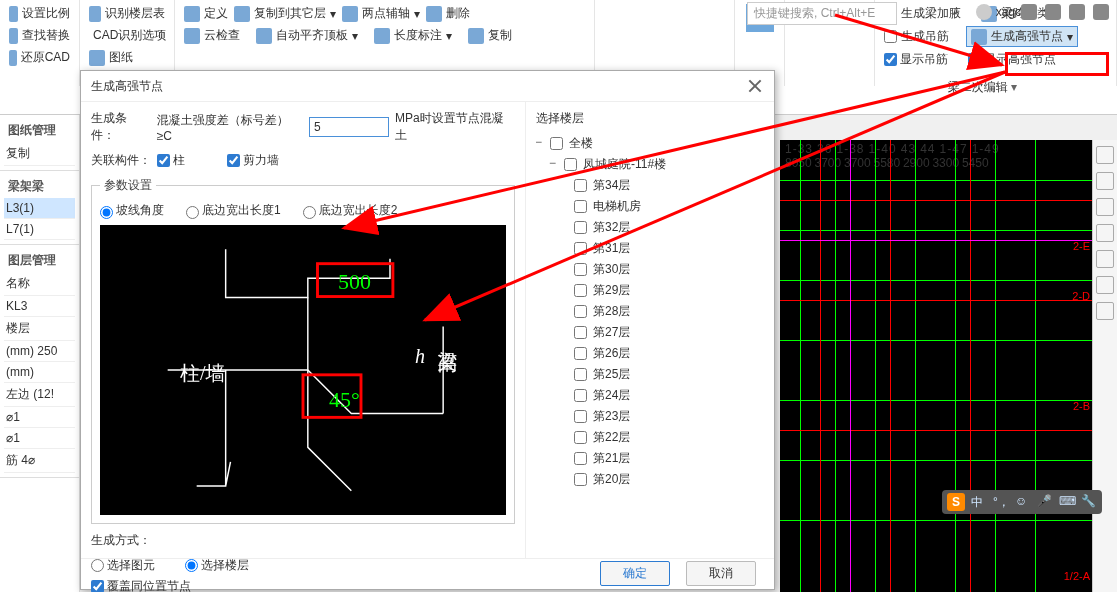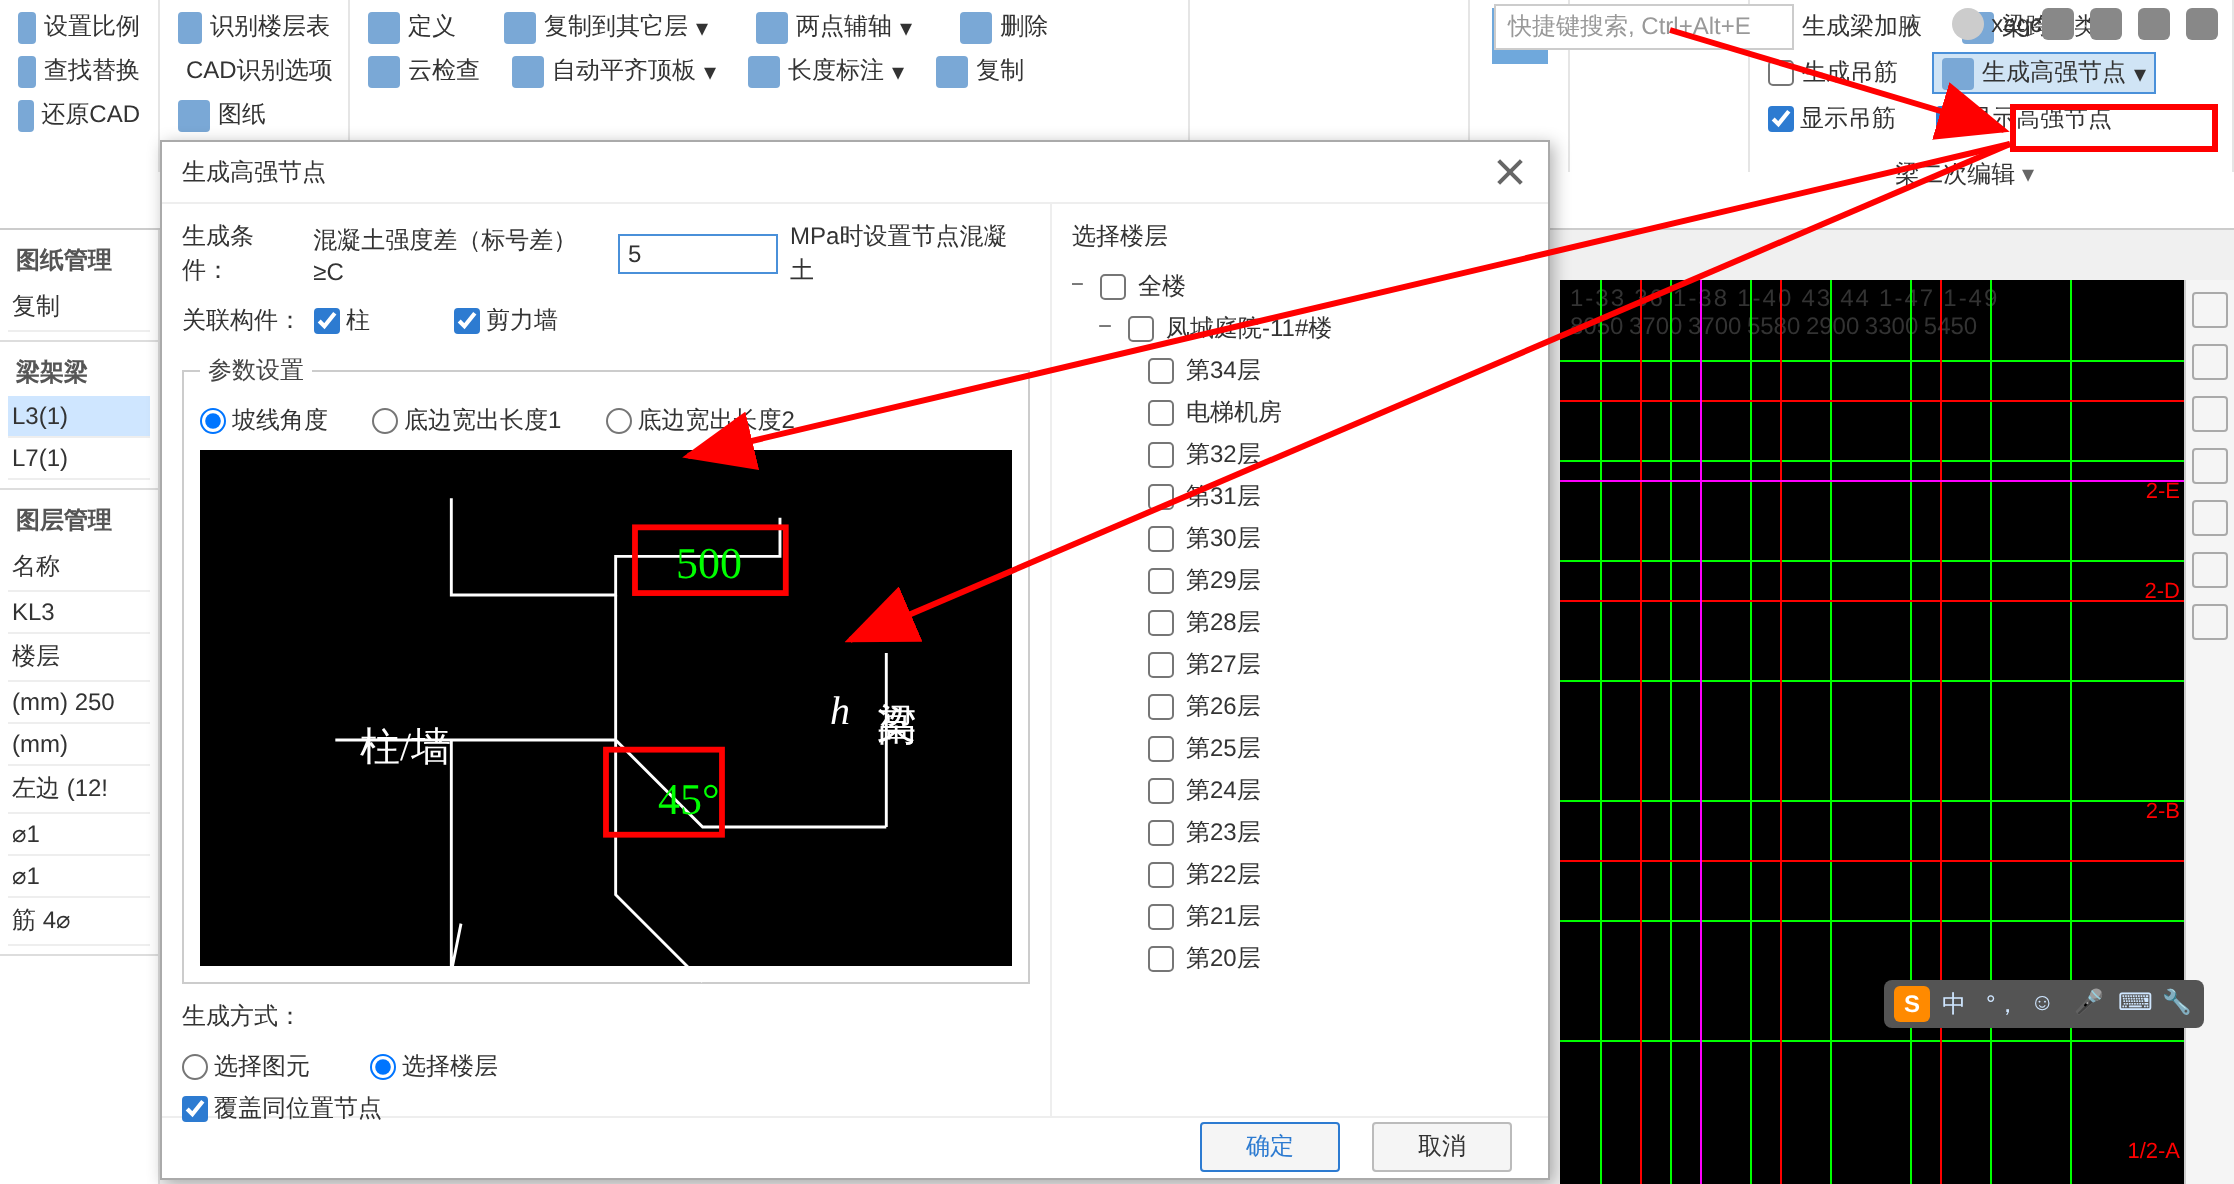--- a/index.html
+++ b/index.html
@@ -48,22 +48,22 @@
   .dlg-body{display:flex;height:calc(100% - 62px)}
   .dlg-left{width:445px;padding:8px 10px;border-right:1px solid #eee;display:flex;flex-direction:column}
   .dlg-right{flex:1;padding:8px 10px;overflow:hidden;display:flex;flex-direction:column}
   .frow{display:flex;align-items:center;gap:6px;margin-bottom:8px}
   .frow input[type=text]{border:1px solid #4a90d9;padding:2px 4px;width:80px}
   .chk{display:flex;align-items:center;gap:3px}
   .chk input{accent-color:#2d7bd1}
   fieldset.param{border:1px solid #ccc;padding:8px;margin-bottom:0}
   fieldset.param legend{padding:0 4px;color:#444}
   .radio-row{display:flex;gap:22px;margin-bottom:6px}
-  .radio-row label{display:flex;align-items:center;gap:3px}
-  .diagram{background:#000;height:258px;position:relative;margin-top:4px}
+  .radio-row label{display:flex;align-items:flex-end;gap:3px}
+  .diagram{background:#000;height:290px;position:relative;margin-top:4px}
   .diagram svg{position:absolute;inset:0}
   .dred{stroke:red;stroke-width:3;fill:none}
   .diagram .t{position:absolute;color:#fff;font-size:20px;font-family:"SimSun"}
   .diagram .g{color:#0f0;font-size:22px}
   .gen-row{display:flex;gap:30px;margin:8px 0 4px}
   .gen-row label{display:flex;align-items:center;gap:3px}
   .dlg-foot{height:30px;display:flex;justify-content:flex-end;align-items:center;gap:16px;padding:0 18px;border-top:1px solid #eee}
   .dlg-foot .btn{padding:3px 22px;border:1px solid #bbb;border-radius:2px;background:#f5f5f5;cursor:pointer}
   .dlg-foot .btn.ok{color:#2d7bd1;border-color:#2d7bd1}
 
@@ -123,21 +123,21 @@
       <div class="rb-item">
           <span class="ic"></span>
           <span>CAD识别选项</span>
         </div>
       <div class="rb-item">
           <span class="ic"></span>
           <span>图纸</span>
         </div>
     </div>
     <div class="rb-group" style="width:420px">
-      <div style="display:flex;gap:18px">
+      <div style="display:flex;gap:0">
         <div class="rb-item">
             <span class="ic"></span>
             <span>定义</span>
           </div>
         <div class="rb-item"><span class="ic"></span><span>复制到其它层</span> ▾</div>
         <div class="rb-item"><span class="ic"></span><span>两点辅轴</span> ▾</div>
         <div class="rb-item">
             <span class="ic"></span>
             <span>删除</span>
           </div>

